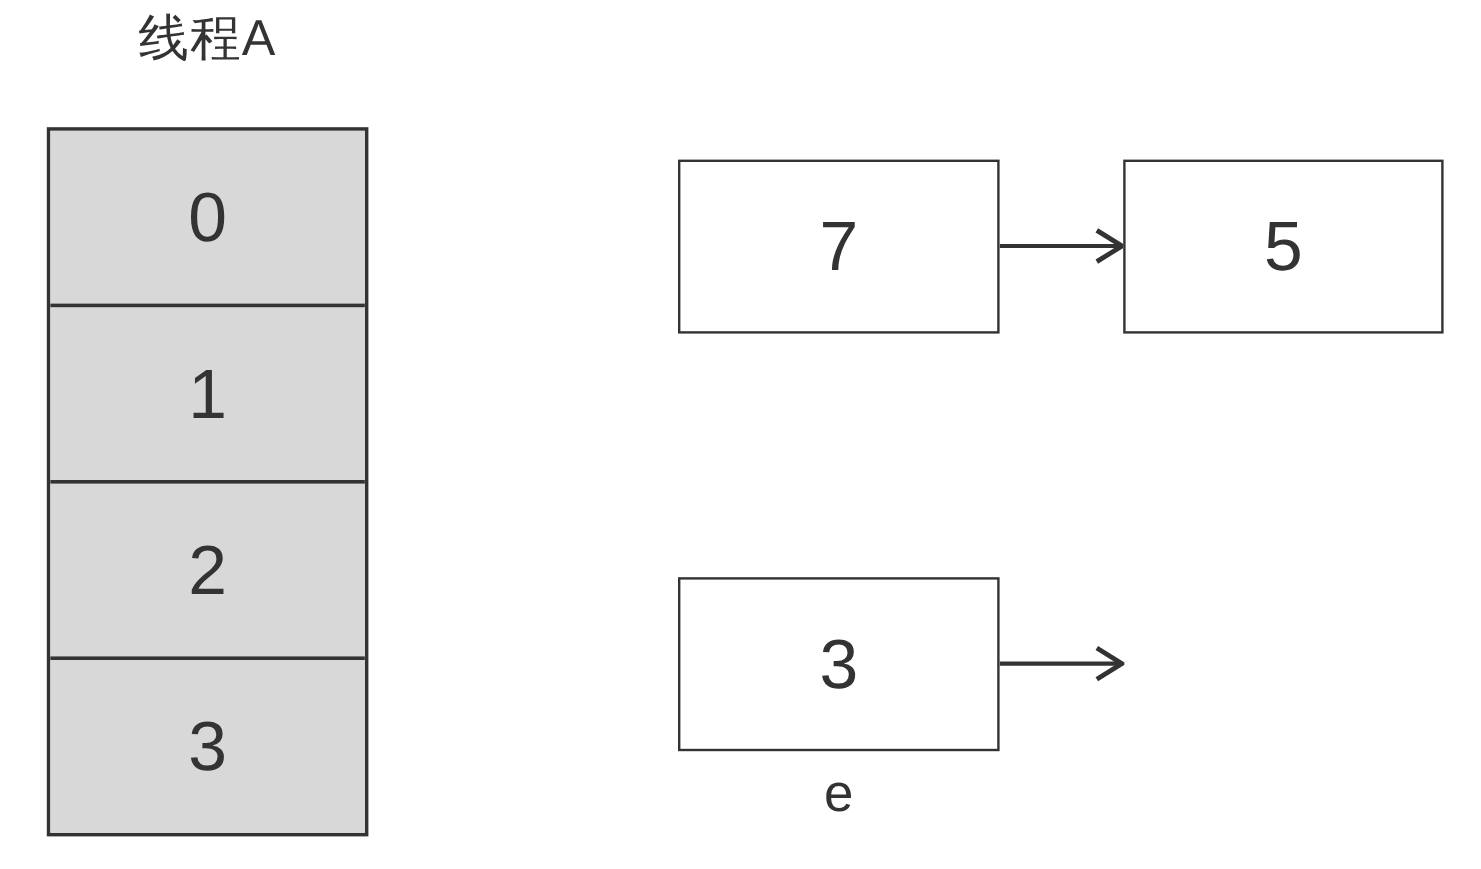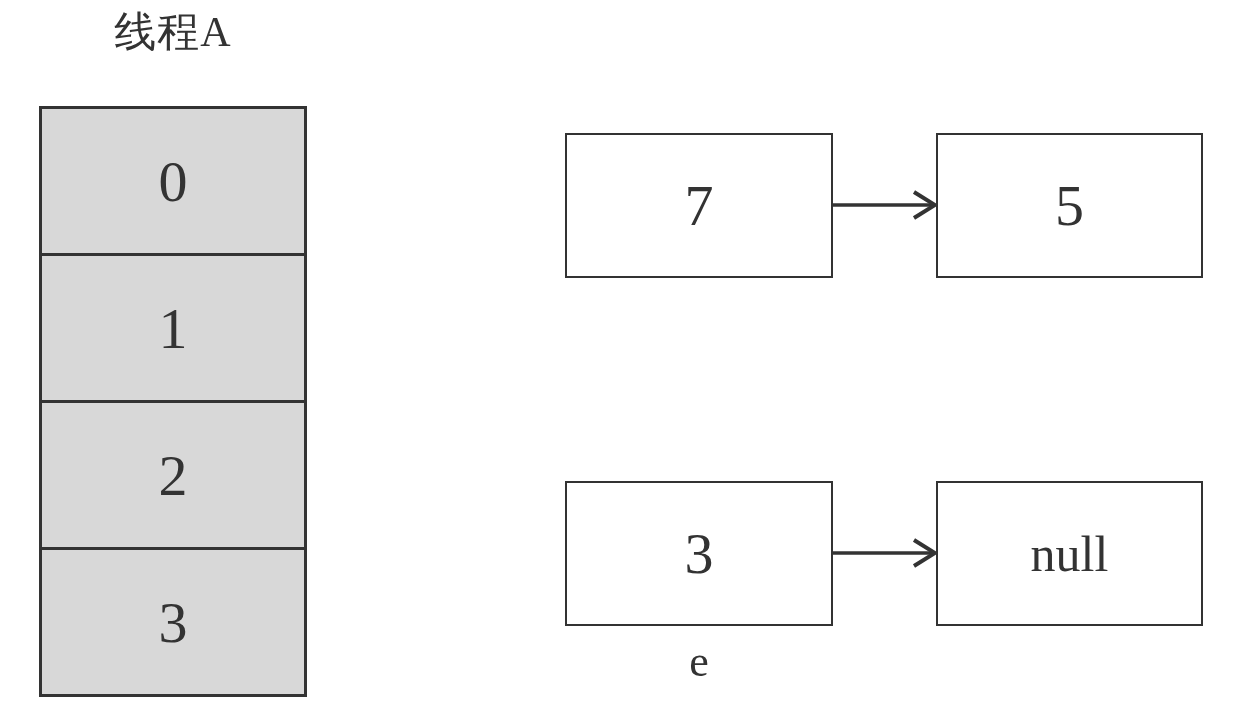--- a/index.html
+++ b/index.html
@@ -7,21 +7,20 @@
     padding: 0;
     background: #ffffff;
     font-family: "Liberation Sans", "DejaVu Sans", sans-serif;
   }
   #canvas {
     position: relative;
     width: 1234px;
     height: 724px;
     background: #ffffff;
     overflow: hidden;
-    font-family: Liberation Serif, serif;
   }
   .stack-title {
     position: absolute;
     left: 39px;
     top: 6px;
     width: 268px;
     text-align: center;
     font-size: 42px;
     line-height: 52px;
     color: #333333;
@@ -123,18 +122,15 @@
     <span>5</span>
   </div>
 
   <div class="node-box" id="pair1-value-box">
     <span>3</span>
   </div>
   <svg class="arrow" id="pair1-arrow" viewBox="0 0 104 42">
     <line x1="0" y1="21" x2="100" y2="21" stroke-width="3.5"></line>
     <path d="M 81 8 L 102 21 L 81 34" stroke-width="4" stroke-linejoin="miter"></path>
   </svg>
-  <div class="node-box" id="pair1-pointee-box">
-    <span>null</span>
-  </div>
   <div class="ptr-label" id="pair1-label">e</div>
 
 </div>
 
 </body></html>

